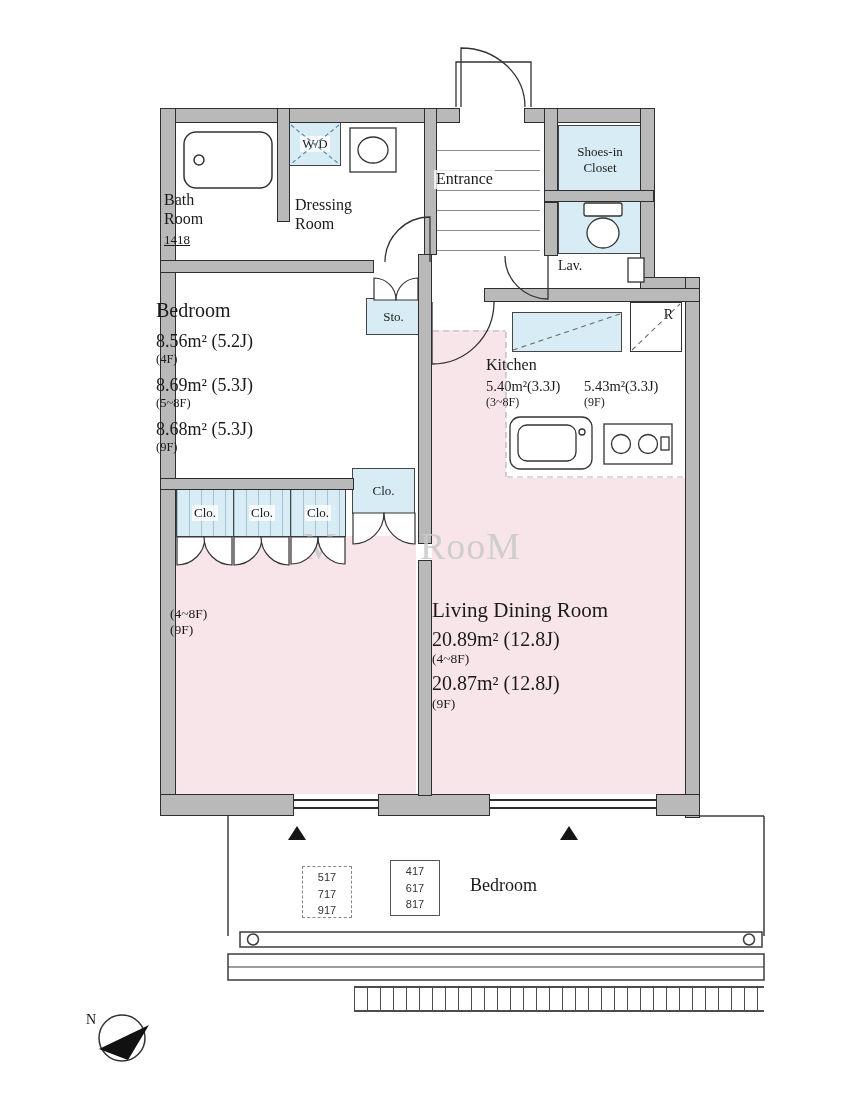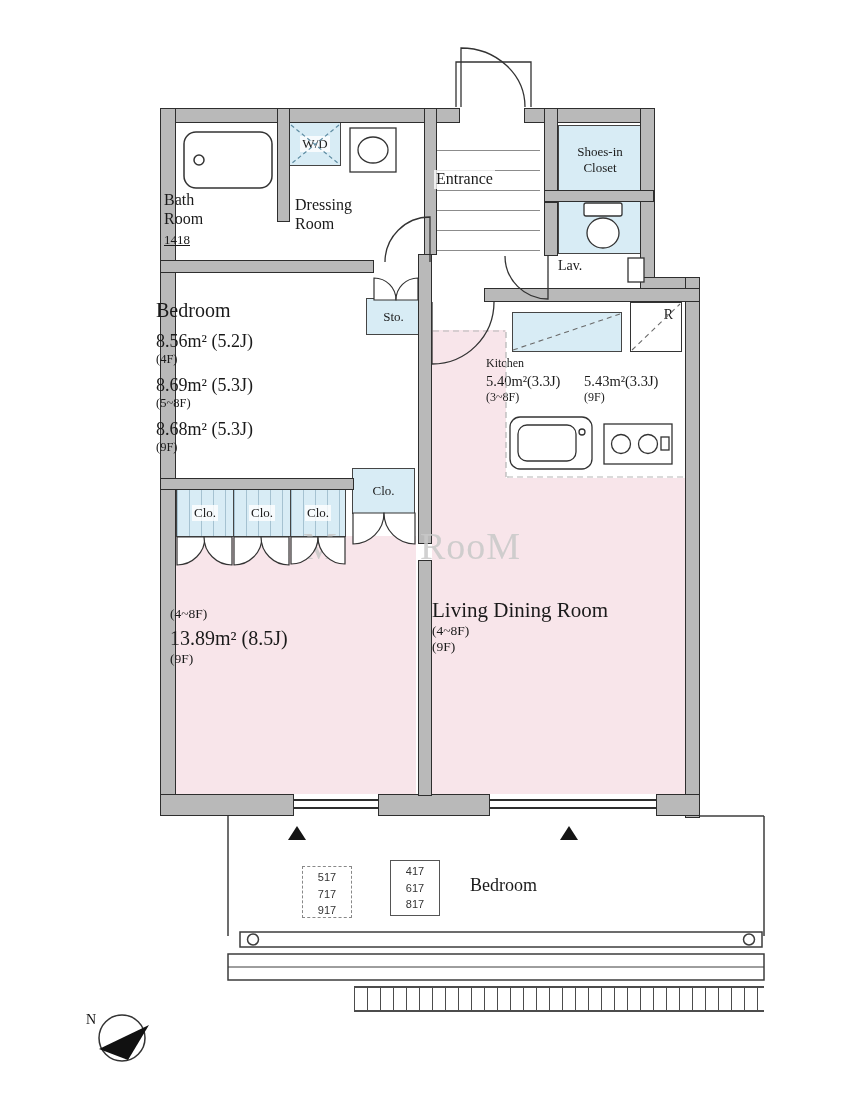--- a/index.html
+++ b/index.html
@@ -27,21 +27,21 @@
   .rm{font-size:16px;}
   .chip{display:inline-block;background:rgba(255,255,255,.78);padding:0 2px;}
   .b-line{display:block;font-size:16px;}
   .b-code{display:block;font-size:13px;margin-top:3px;text-decoration:underline;}
   .room-title{display:block;font-size:20px;}
   .room-title.lg{font-size:21px;}
   .area-line{display:block;font-size:18px;margin-top:8px;}
   .area-line.lg{font-size:20px;margin-top:5px;}
   .floor-line{display:block;font-size:12.5px;}
   .floor-line.lg{font-size:13.5px;}
-  .k-title{display:block;font-size:12px;}
+  .k-title{display:block;font-size:16px;}
   .k-area{display:block;font-size:14.5px;margin-top:2px;}
   .k-floor{display:block;font-size:12px;}
   .kcols{display:flex;width:100%;margin-top:1px;}
   .kcols > div{flex:1;}
   .stack{position:absolute;font-size:11px;line-height:1.5;text-align:center;color:#333;box-sizing:border-box;padding-top:2px;font-family:"Liberation Sans",sans-serif;}
   .stack.dashed{border:1px dashed #888;}
   .stack.solid{border:1px solid #555;}
   .wm{position:absolute;color:var(--watermark-gray);font-size:38px;letter-spacing:1px;opacity:.85;}
   svg.overlay{position:absolute;left:0;top:0;pointer-events:none;}
 </style>
@@ -142,27 +142,28 @@
       </div>
       <div>
         <span class="k-area">5.43m²(3.3J)</span>
         <span class="k-floor">(9F)</span>
       </div>
     </div>
   </div>
 
   <div class="label" style="left:170px;top:606px;width:252px">
     <span class="floor-line lg">(4~8F)</span>
-    <span class="area-line lg">13.89m² (8.5J)</span>
     <span class="floor-line lg">(9F)</span>
   </div>
 
   <div class="label" style="left:432px;top:598px;width:256px">
     <span class="room-title lg">Living Dining Room</span>
+    <span class="area-line lg">20.89m² (12.8J)</span>
     <span class="floor-line lg">(4~8F)</span>
+    <span class="area-line lg">20.87m² (12.8J)</span>
     <span class="floor-line lg">(9F)</span>
   </div>
 
   <div class="label" style="left:470px;top:875px;width:120px;font-size:18px">Bedroom</div>
 
   <div class="stack dashed" style="left:302px;top:866px;width:50px;height:52px">
     <span style="display:block">517</span>
     <span style="display:block">717</span>
     <span style="display:block">917</span>
   </div>

